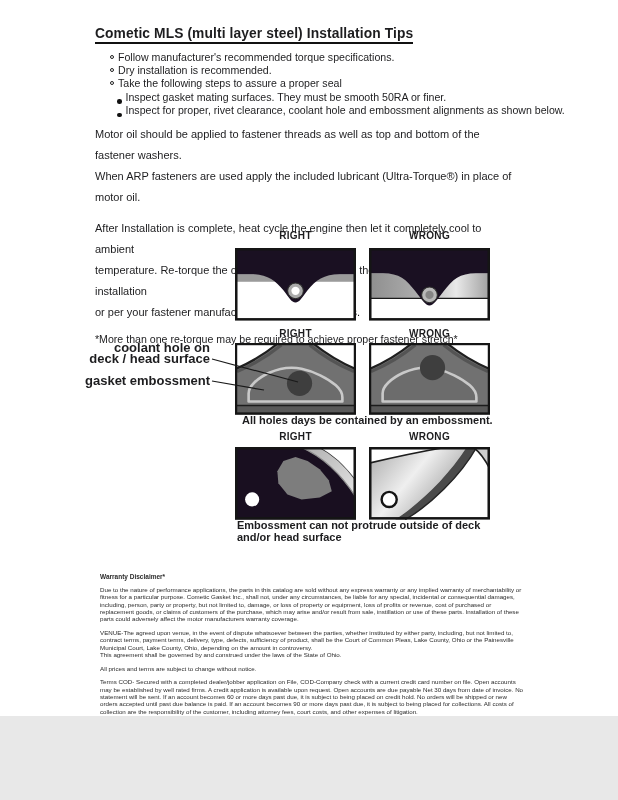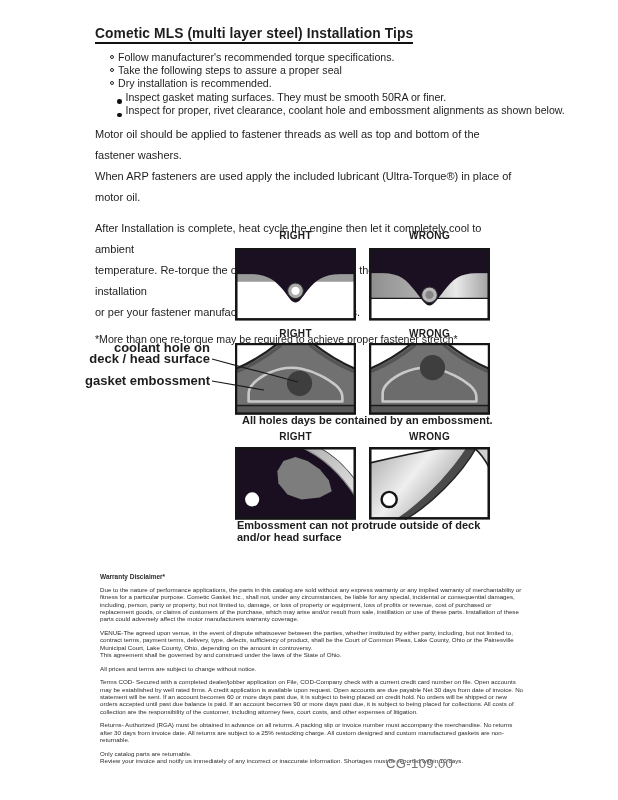--- a/index.html
+++ b/index.html
@@ -1,18 +1,18 @@
 <!DOCTYPE html>
 <html><head>
 <meta charset="utf-8">
 <style>
   * { margin:0; padding:0; box-sizing:border-box; }
   body { background:#e8e8e8; font-family:"Liberation Sans", sans-serif; }
   .page {
-    position:relative; width:618px; height:800px; background:#ffffff;
+    position:relative; width:618px; height:716px; background:#ffffff;
     overflow:hidden; color:#1d1d1f; margin:0 auto;
   }
   
   .topblock { position:absolute; left:0; top:24px; padding-left:95px; width:520px; }
   .doc-title {
     display:inline-block; font-size:13.8px; font-weight:bold;
     border-bottom:2px solid #111; padding-bottom:1px; letter-spacing:.1px;
   }
   .bullets { margin-top:7px; }
   .b-row { display:flex; align-items:flex-start; font-size:10.6px; line-height:13.2px; white-space:nowrap;margin-left:23px; }
@@ -48,25 +48,25 @@
 
   <div class="topblock">
     <span class="doc-title">Cometic MLS (multi layer steel) Installation Tips</span>
     <div class="bullets">
       <div class="b-row">
         <span class="b-marker"></span>
         <span>Follow manufacturer's recommended torque specifications.</span>
       </div>
       <div class="b-row">
         <span class="b-marker"></span>
-        <span>Take the following steps to assure a proper seal</span>
+        <span>Dry installation is recommended.</span>
       </div>
       <div class="b-row">
         <span class="b-marker"></span>
-        <span>Dry installation is recommended.</span>
+        <span>Take the following steps to assure a proper seal</span>
       </div>
       <div class="sb-row">
         <span class="sb-marker"></span>
         <span>Inspect gasket mating surfaces.  They must be smooth 50RA or finer.</span>
       </div>
       <div class="sb-row">
         <span class="sb-marker"></span>
         <span>Inspect for proper, rivet clearance, coolant hole and embossment alignments as shown below.</span>
       </div>
     </div>

